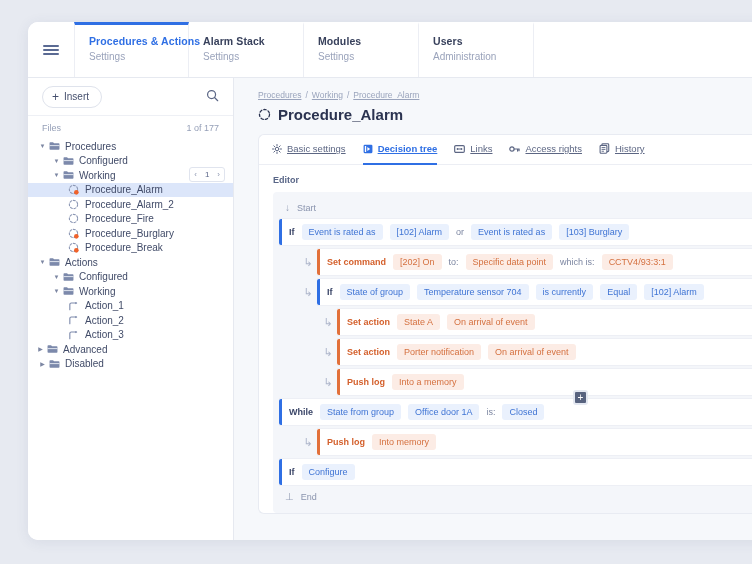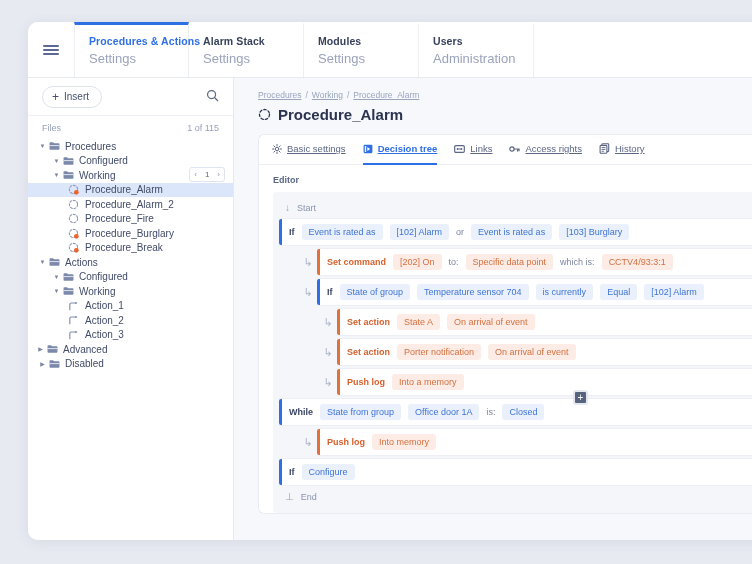--- a/index.html
+++ b/index.html
@@ -48,21 +48,21 @@
     border-top: 3px solid transparent;
     cursor: pointer;
     position: relative;
   }
   .navtab:first-of-type { border-left: 1px solid #eceef4; }
   .navtab .t1 {
     font-size: 10.5px; font-weight: bold; color: #38415c;
     letter-spacing: .1px; white-space: nowrap;
   }
   .navtab .t2 {
-    font-size: 13px; color: #9aa3bb; margin-top: 4px;
+    font-size: 10px; color: #9aa3bb; margin-top: 4px;
   }
   .navtab.active { border-top-color: #2f6fe4; }
   .navtab.active .t1 { color: #2f6fe4; }
   .nav-filler { flex: 1; border-bottom: 0; }
 
   
   .body-split { flex: 1; display: flex; min-height: 0; }
 
   
   .sidebar {
@@ -284,21 +284,21 @@
         <span class="search-ico">
           <svg width="13" height="13" viewBox="0 0 14 14">
             <circle cx="6" cy="6" r="4.3" fill="none" stroke="#5d6party" stroke-width="1.3" style="stroke:#5b6685"></circle>
             <line x1="9.2" y1="9.2" x2="12.6" y2="12.6" stroke="#5b6685" stroke-width="1.3" stroke-linecap="round"></line>
           </svg>
         </span>
       </div>
 
       <div class="sb-files-head">
         <span>Files</span>
-        <span>1 of 115</span>
+        <span>1 of 177</span>
       </div>
 
       <div class="tree" id="tree">
           <div class="trow" style="padding-left: 10px;">
             <span class="caret expanded"></span>
             <span class="folder">
               <svg width="11" height="10" viewBox="0 0 12 10">
                 <path d="M0.6 1.6a.8.8 0 0 1 .8-.8h3l1.1 1.1h5.1a.8.8 0 0 1 .8.8v5.7a.8.8 0 0 1-.8.8H1.4a.8.8 0 0 1-.8-.8z" fill="#7c89ab"></path>
                 <rect x="0.6" y="4.1" width="10.8" height="1" fill="#e9ecf3"></rect>
               </svg>

